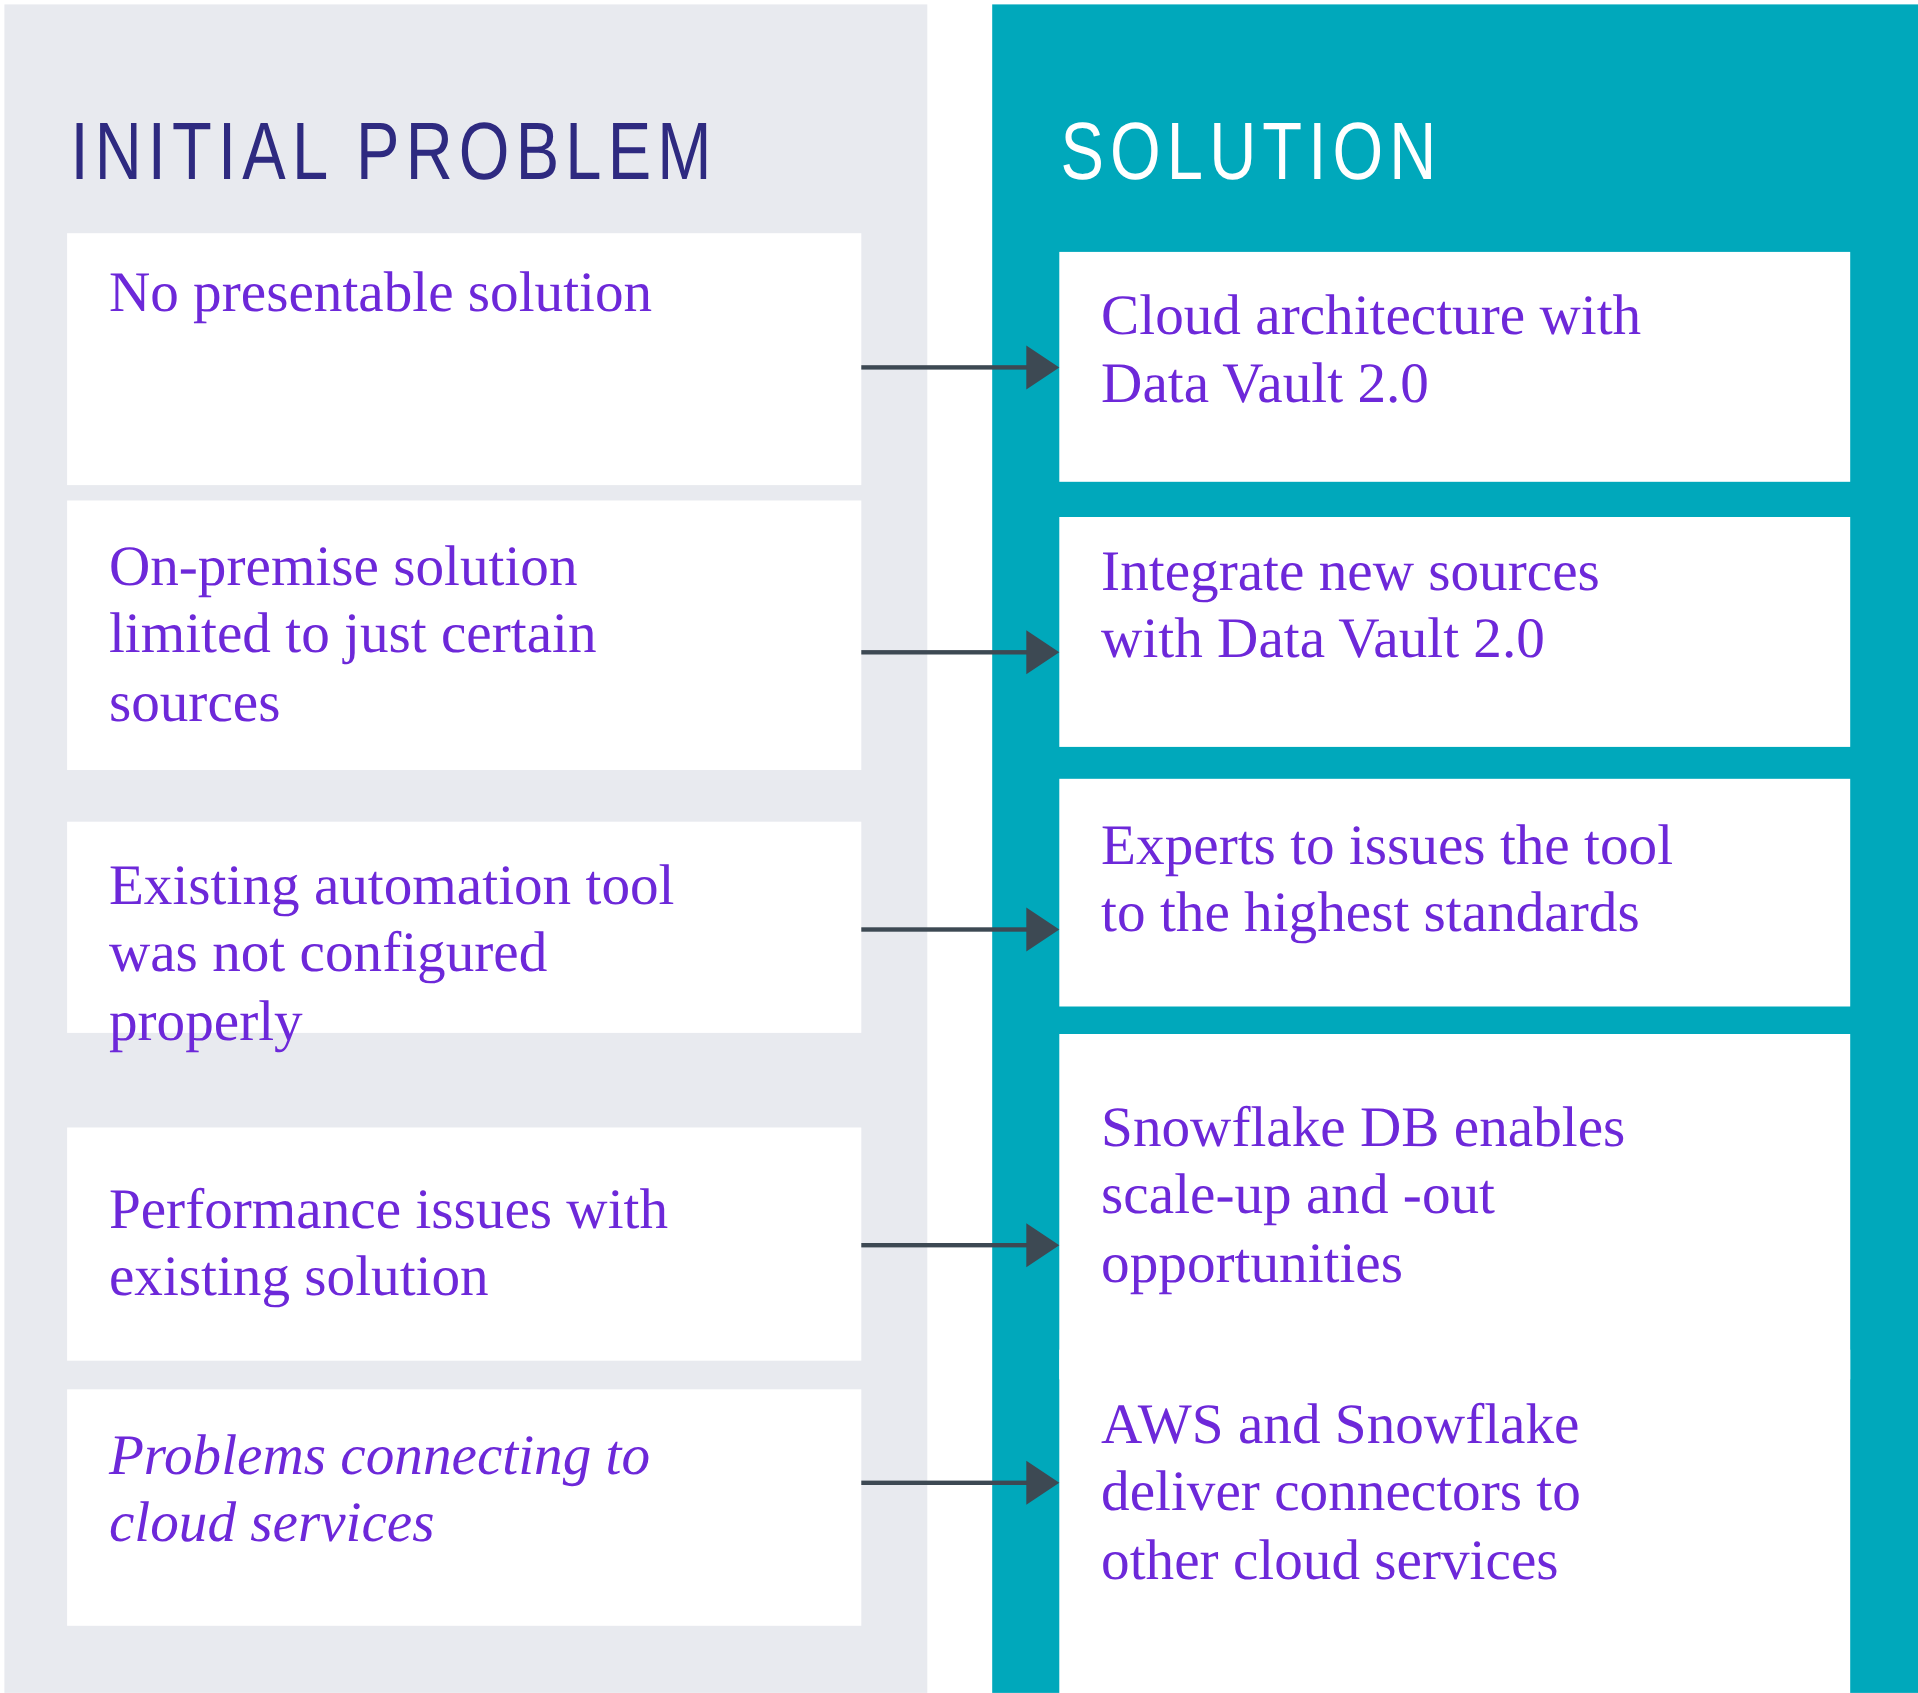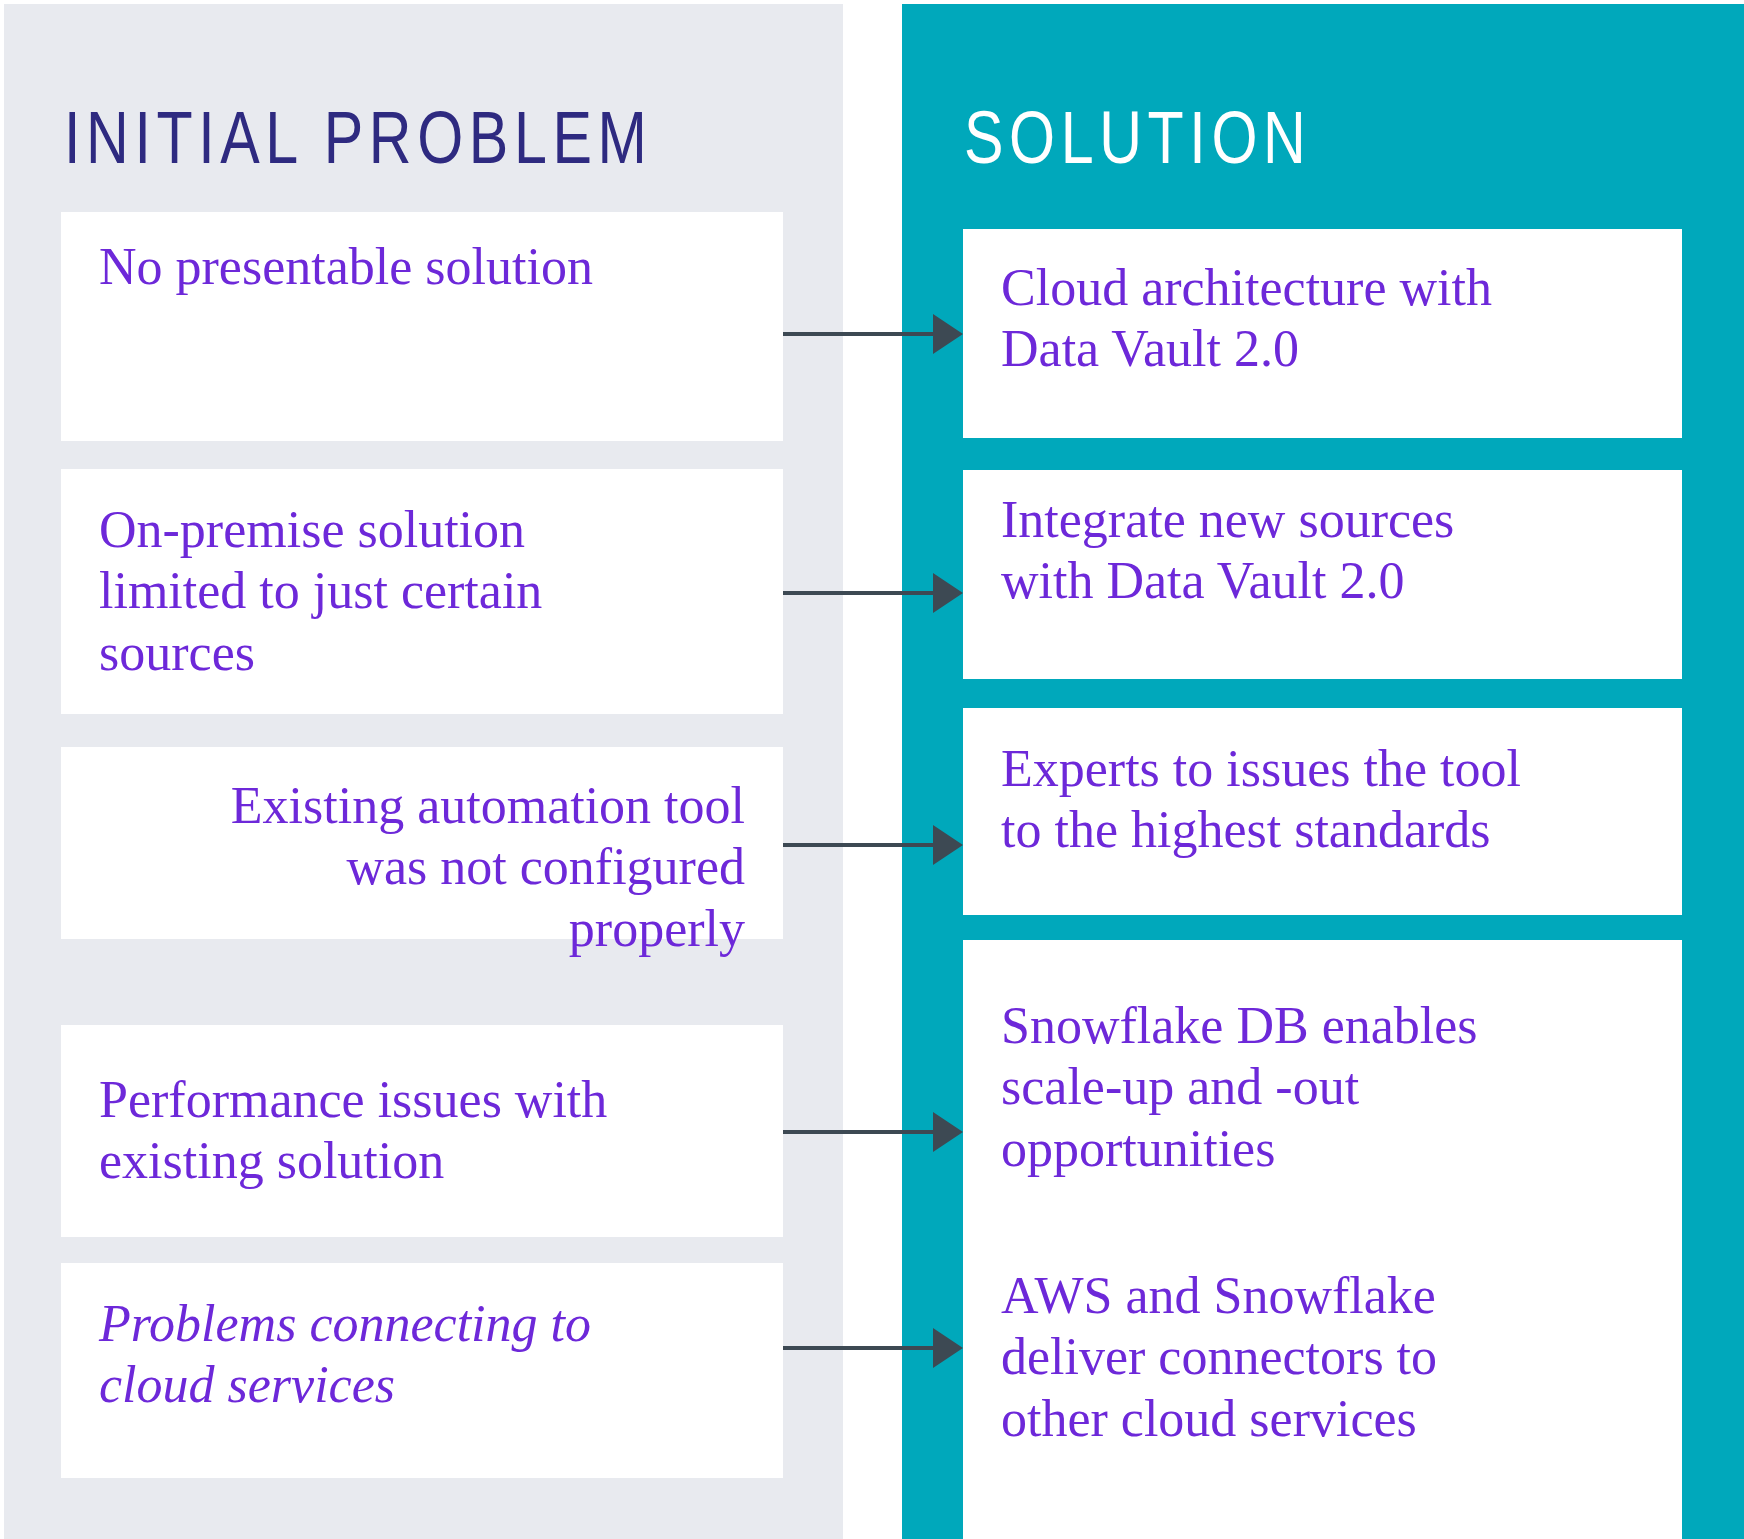--- a/index.html
+++ b/index.html
@@ -57,22 +57,22 @@
     font-family: "Liberation Serif", serif;
     font-size: 52px;
     line-height: 1.18;
     color: #6d28d9;
     white-space: pre-line;
     display: block;
   }
   
   .lcard { left: 61px; width: 722px; }
   .lcard1 { top: 212px;  height: 229px; padding-top: 24px; }
-  .lcard2 { top: 469px;  height: 245px; padding-top: 30px; }
-  .lcard3 { top: 747px;  height: 192px; padding-top: 28px; text-align: right; }
+  .lcard2 { top: 455px;  height: 245px; padding-top: 30px; }
+  .lcard3 { top: 747px;  height: 192px; padding-top: 28px; }
   .lcard4 { top: 1025px; height: 212px; padding-top: 44px; }
   .lcard5 { top: 1263px; height: 215px; padding-top: 30px; font-style: italic; }
   
   .rcard { left: 963px; width: 719px; }
   .rcard1 { top: 229px;  height: 209px; padding-top: 28px; }
   .rcard2 { top: 470px;  height: 209px; padding-top: 19px; }
   .rcard3 { top: 708px;  height: 207px; padding-top: 30px; }
   .rcard4 { top: 940px;  height: 314px; padding-top: 55px; }
   .rcard5 { top: 1227px; height: 319px; padding-top: 38px; }
   

